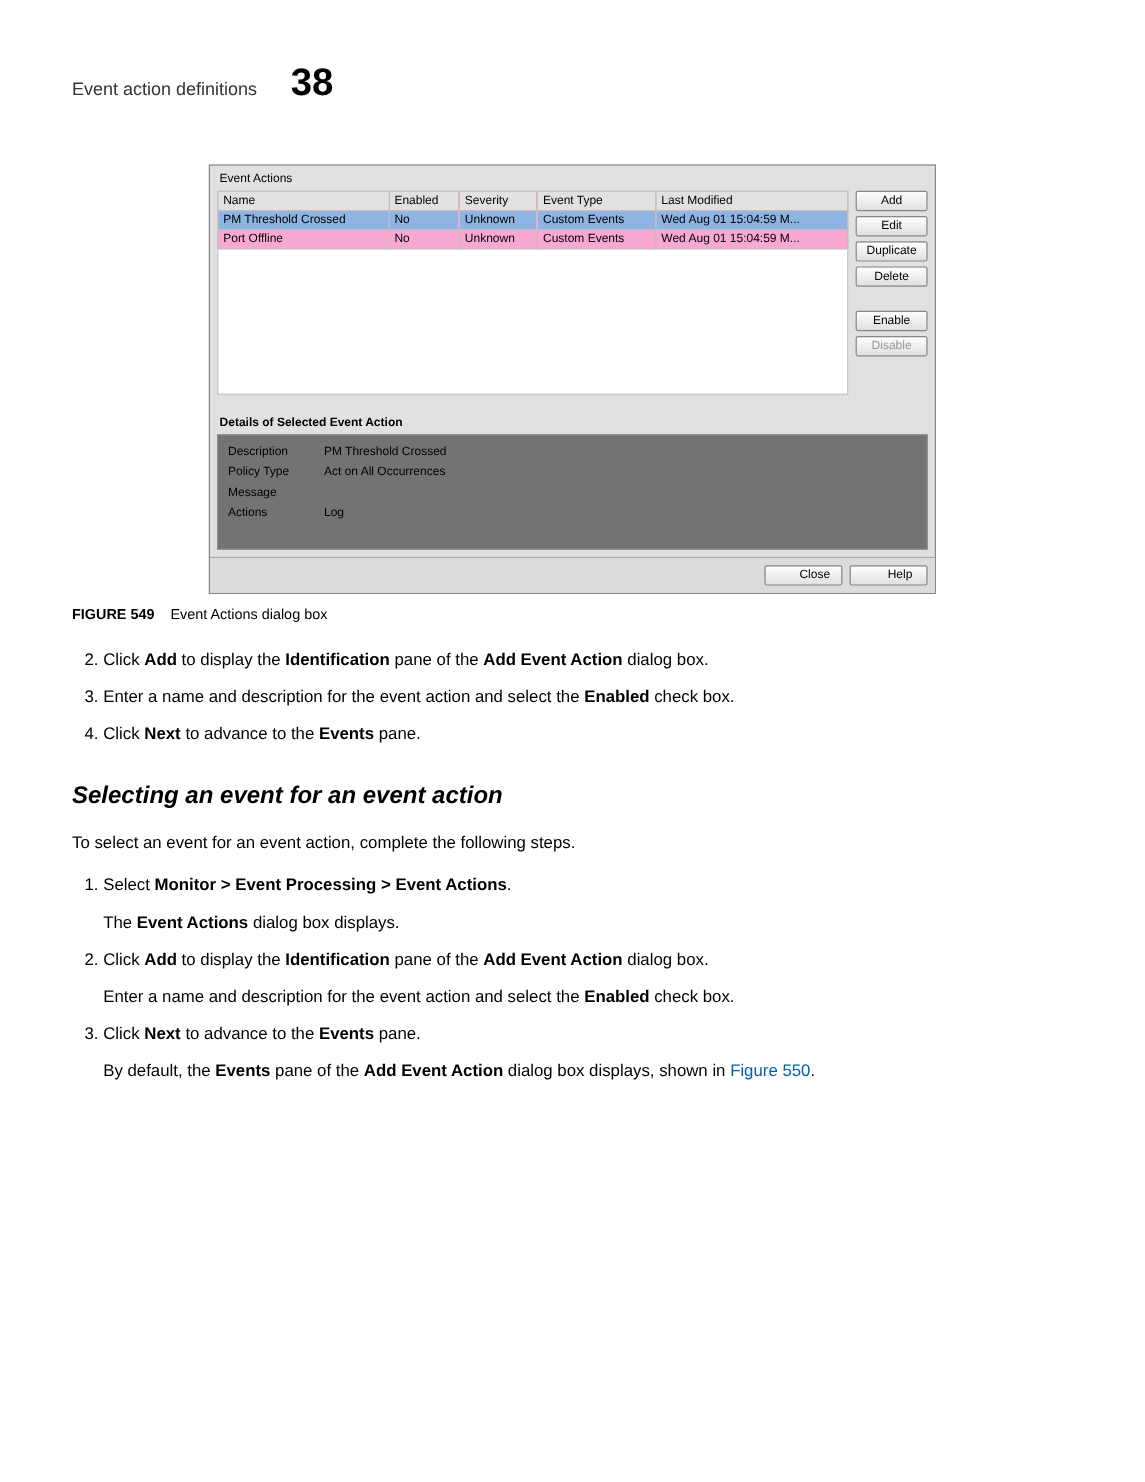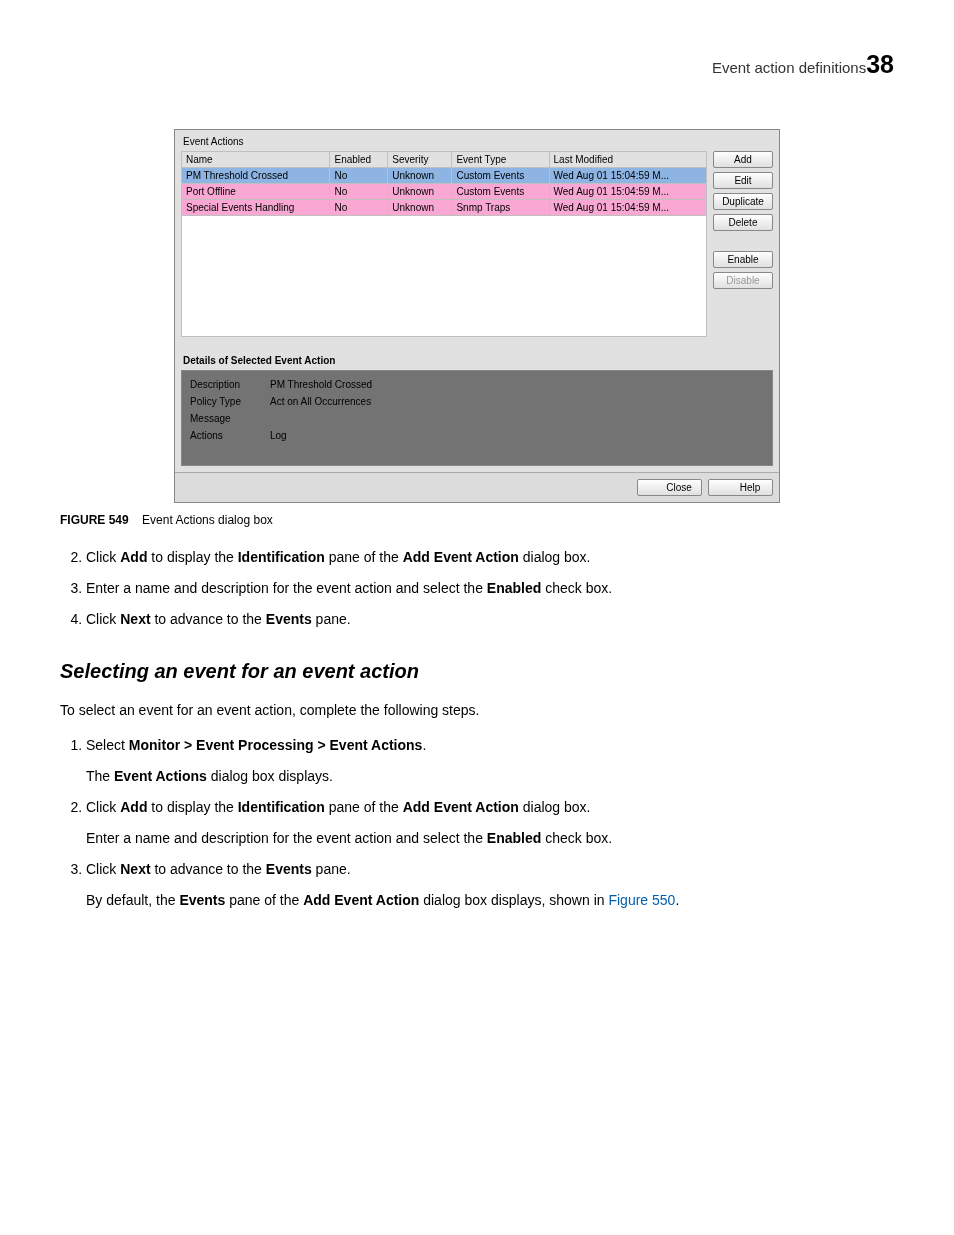--- a/index.html
+++ b/index.html
@@ -10,29 +10,29 @@
     color: #000;
     width: 954px;
   }
   .page {
     box-sizing: border-box;
     padding: 50px 60px 40px 60px;
   }
   .header {
     display: flex;
     align-items: baseline;
-    justify-content: flex-end;
+    gap: 28px;
     margin-bottom: 50px;
   }
   .header-title {
     font-size: 15px;
     color: #333;
   }
   .chapter-number {
-    font-size: 25px;
+    font-size: 32px;
     font-weight: bold;
     color: #000;
   }
   
   .dialog-wrap {
     margin: 0 auto 10px auto;
     width: 606px;
   }
   .dialog {
     background: #e1e1e1;
@@ -210,27 +210,20 @@
                 <td>Custom Events</td>
                 <td>Wed Aug 01 15:04:59 M...</td>
               </tr>
               <tr>
                 <td>Port Offline</td>
                 <td>No</td>
                 <td>Unknown</td>
                 <td>Custom Events</td>
                 <td>Wed Aug 01 15:04:59 M...</td>
               </tr>
-              <tr>
-                <td>Special Events Handling</td>
-                <td>No</td>
-                <td>Unknown</td>
-                <td>Snmp Traps</td>
-                <td>Wed Aug 01 15:04:59 M...</td>
-              </tr>
             </tbody>
           </table>
           <div class="table-blank"></div>
         </div>
 
         <div class="btn-col">
           <span class="gbtn">Add</span>
           <span class="gbtn">Edit</span>
           <span class="gbtn">Duplicate</span>
           <span class="gbtn">Delete</span>

